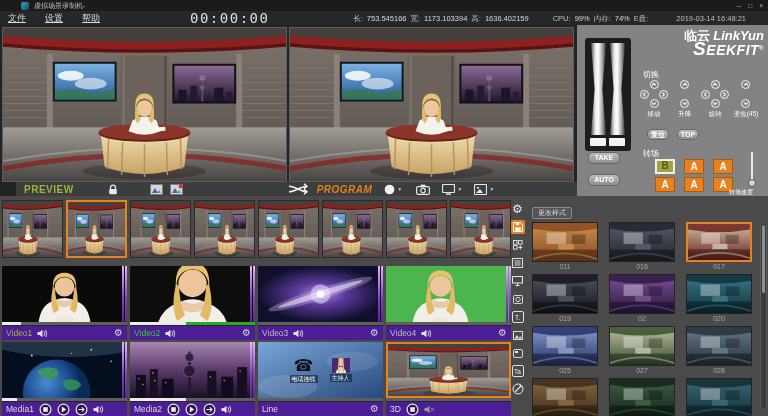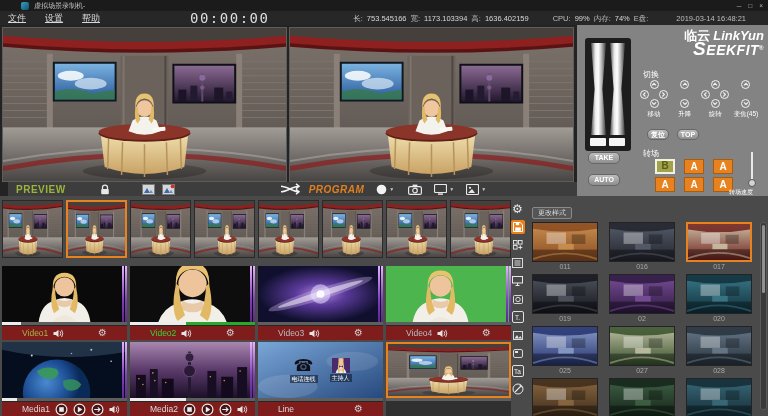--- a/index.html
+++ b/index.html
@@ -20,21 +20,21 @@
 .stats{position:absolute;right:22px;top:3px;display:flex;gap:24px;font-size:7.5px;color:#bfbfbf;white-space:nowrap;}
 .sgroup{display:flex;gap:4px;}
 .sval{color:#d8d8d8;}
 
 .main{position:absolute;top:25px;left:0;width:768px;height:171px;background:#232323;}
 .monitor{position:absolute;top:2px;width:283px;height:153px;border:1px solid #5d5d5d;background:#000;overflow:hidden;box-sizing:content-box;}
 .monitor.preview{left:2px;}
 .monitor.program{left:289px;}
 .monitor svg{display:block;}
 
-.pvwbar{position:absolute;left:8px;top:157px;width:576px;height:14px;background:#3d3d3d;display:flex;align-items:center;font-size:10px;}
+.pvwbar{position:absolute;left:16px;top:157px;width:576px;height:14px;background:#3d3d3d;display:flex;align-items:center;font-size:10px;}
 .lbl-preview{color:#9ab43c;font-weight:bold;margin-left:8px;letter-spacing:0.5px;}
 .pb-lock{margin-left:34px;display:flex;}
 .pb-ic1{margin-left:32px;display:flex;}
 .pb-ic2{margin-left:7px;display:flex;}
 .pb-swap{margin-left:104px;display:flex;}
 .lbl-program{color:#e0801e;font-weight:bold;margin-left:8px;letter-spacing:0.5px;font-style:italic;}
 .pb-rec{margin-left:12px;display:flex;align-items:center;}
 .pb-cam{margin-left:14px;display:flex;}
 .pb-scap{margin-left:12px;display:flex;align-items:center;}
 .pb-iexp{margin-left:12px;display:flex;align-items:center;}
@@ -81,21 +81,21 @@
 .cells.videos{top:70px;}
 .cells.medias{top:146px;}
 .cell{width:125px;height:74px;background:#303030;position:relative;}
 .thumb{height:56px;overflow:hidden;position:relative;background:#000;}
 .thumb.b3d{border:2px solid #e8821e;box-sizing:border-box;height:56px;}
 .meter{position:absolute;right:0;top:0;bottom:0;width:5px;display:flex;gap:1px;}
 .meter i{display:block;width:2px;height:100%;background:linear-gradient(#e8b4ff,#8040b8 60%,#5a2a8a);}
 .prog{height:3px;background:#5e5e5e;position:relative;}
 .prog.green{background:#2aa82a;}
 .prog .fill{position:absolute;left:0;top:0;bottom:0;background:#ececec;}
-.lblbar{height:15px;background:#7f1d1d;border-top:1px solid #262626;display:flex;align-items:center;padding:0 20px;gap:5px;font-size:8.5px;box-sizing:border-box;text-align:right;}
+.lblbar{height:15px;background:#4c1d95;border-top:1px solid #262626;display:flex;align-items:center;padding:0 4px;gap:5px;font-size:8.5px;box-sizing:border-box;text-align:right;}
 .src-name{white-space:nowrap;}
 .gear{margin-left:auto;font-size:10px;line-height:10px;color:#cecece;}
 .spk{display:flex;}
 .tpt{display:flex;}
 .line-items{position:absolute;inset:0;display:flex;align-items:center;justify-content:center;gap:12px;}
 .line-opt{display:flex;flex-direction:column;align-items:center;}
 .phone-glyph{font-size:16px;line-height:16px;color:#101018;}
 .host-pic{width:18px;height:15px;overflow:hidden;background:#4a2a6a;}
 .opt-label{font-size:6px;color:#fff;background:rgba(16,28,52,0.6);padding:0 2px;margin-top:1px;line-height:8px;white-space:nowrap;}
 
@@ -1554,20 +1554,35 @@
                 <path d="M130,93 Q142,85 154,93 L158,104 Q142,111 126,104 Z" fill="#f4f2ec"></path>
                 <circle cx="142" cy="81" r="8.2" fill="#efc69e"></circle>
                 <path d="M133,83 Q131,66 142,66 Q153,66 151,83 Q151,72 142,71 Q133,72 133,83 Z" fill="#e9c270"></path>
                 <path d="M133,79 Q131,92 135,96 L138,92 Q135,86 135,79 Z" fill="#e2ba66"></path>
                 <path d="M151,79 Q153,92 149,96 L146,92 Q149,86 149,79 Z" fill="#e2ba66"></path>
                 <rect x="150" y="100" width="13" height="4" rx="1" fill="#f8f8f4" transform="rotate(-5 156 102)"></rect>
               </g>
             </svg>
           </div>
           <div class="prog"></div>
+          <div class="lblbar">
+            <span class="src-name">3D</span>
+            <span class="tpt">
+              <svg width="13" height="13" viewBox="0 0 13 13">
+                <circle cx="6.5" cy="6.5" r="5.4" fill="rgba(10,10,10,0.5)" stroke="#ececec" stroke-width="1.2"></circle>
+                <rect x="4.2" y="4.2" width="4.6" height="4.6" fill="#ececec"></rect>
+              </svg>
+            </span>
+            <span class="spk">
+              <svg width="11" height="9" viewBox="0 0 11 9">
+                <path d="M0.5,3 H2.8 L5.5,0.8 V8.2 L2.8,6 H0.5 Z" fill="#9a9a9a"></path>
+                <path d="M7,2.8 L10,6.2 M10,2.8 L7,6.2" stroke="#9a9a9a" stroke-width="1" fill="none"></path>
+              </svg>
+            </span>
+          </div>
         </div>
       </div>
     <div class="vtoolbar" id="vtoolbar">
         <div class="tbi">
           <span style="font-size:12px;color:#e8e8e8;line-height:12px">⚙</span>
         </div>
         <div class="tbi active">
           <svg width="10" height="10" viewBox="0 0 10 10">
             <path d="M0.5,0.5 H7.2 L9.5,2.8 V9.5 H0.5 Z" fill="none" stroke="#fff" stroke-width="1"></path>
             <rect x="2.8" y="1" width="3.4" height="2.2" fill="#fff"></rect>

